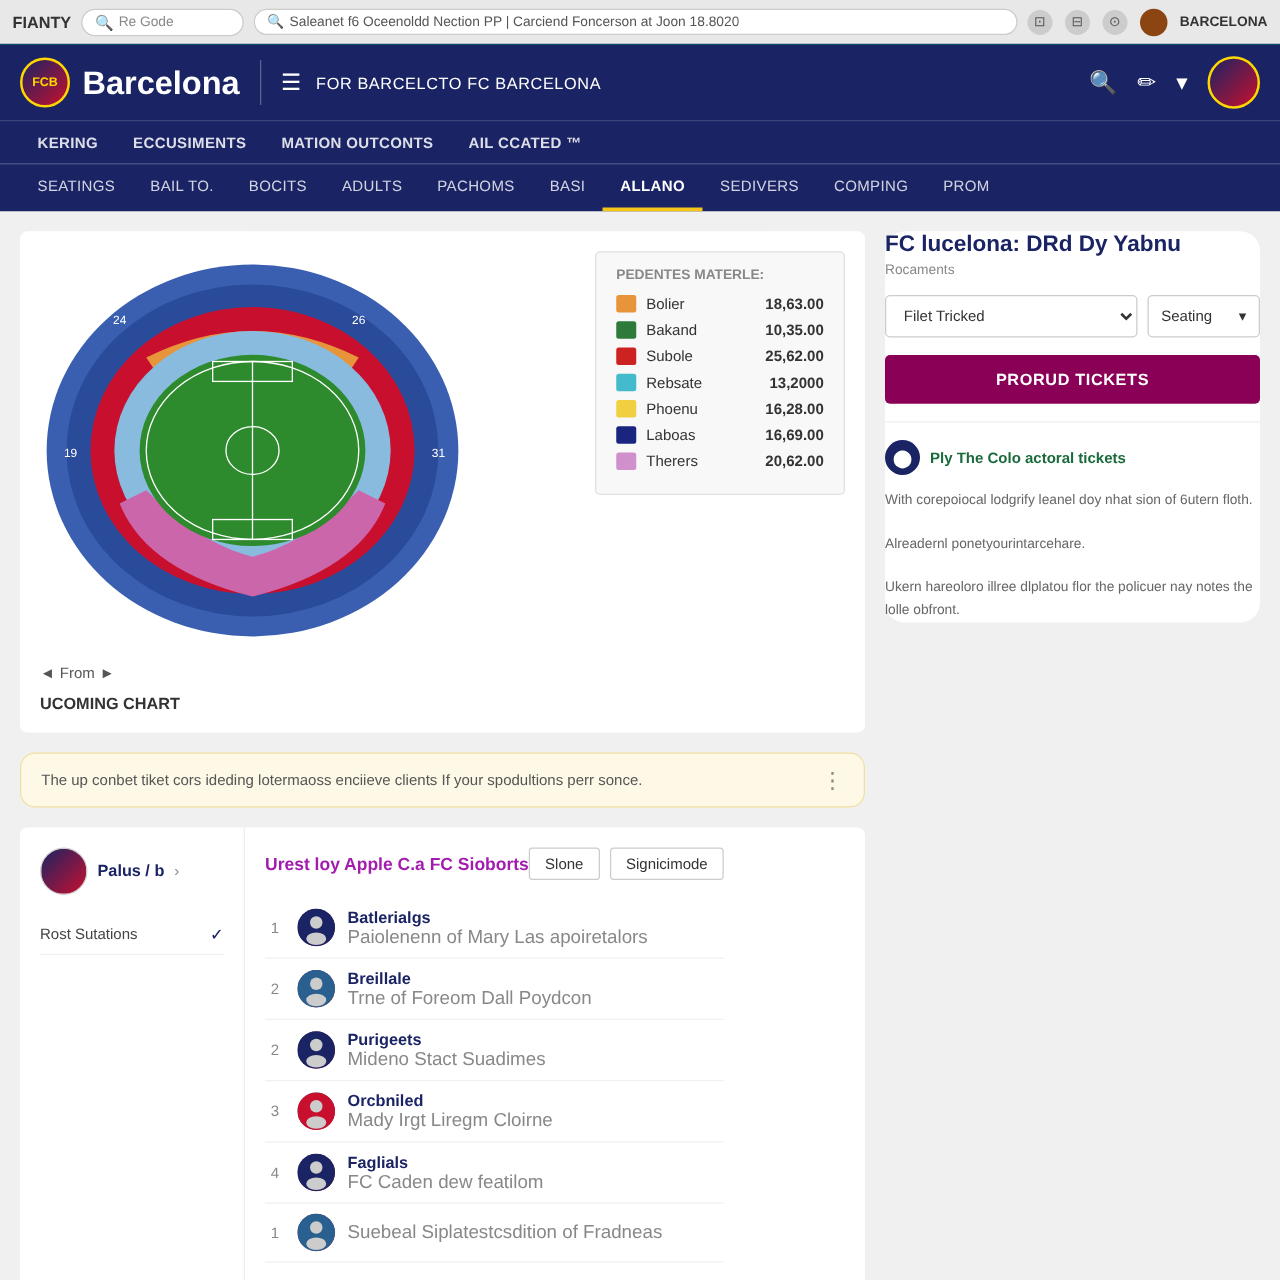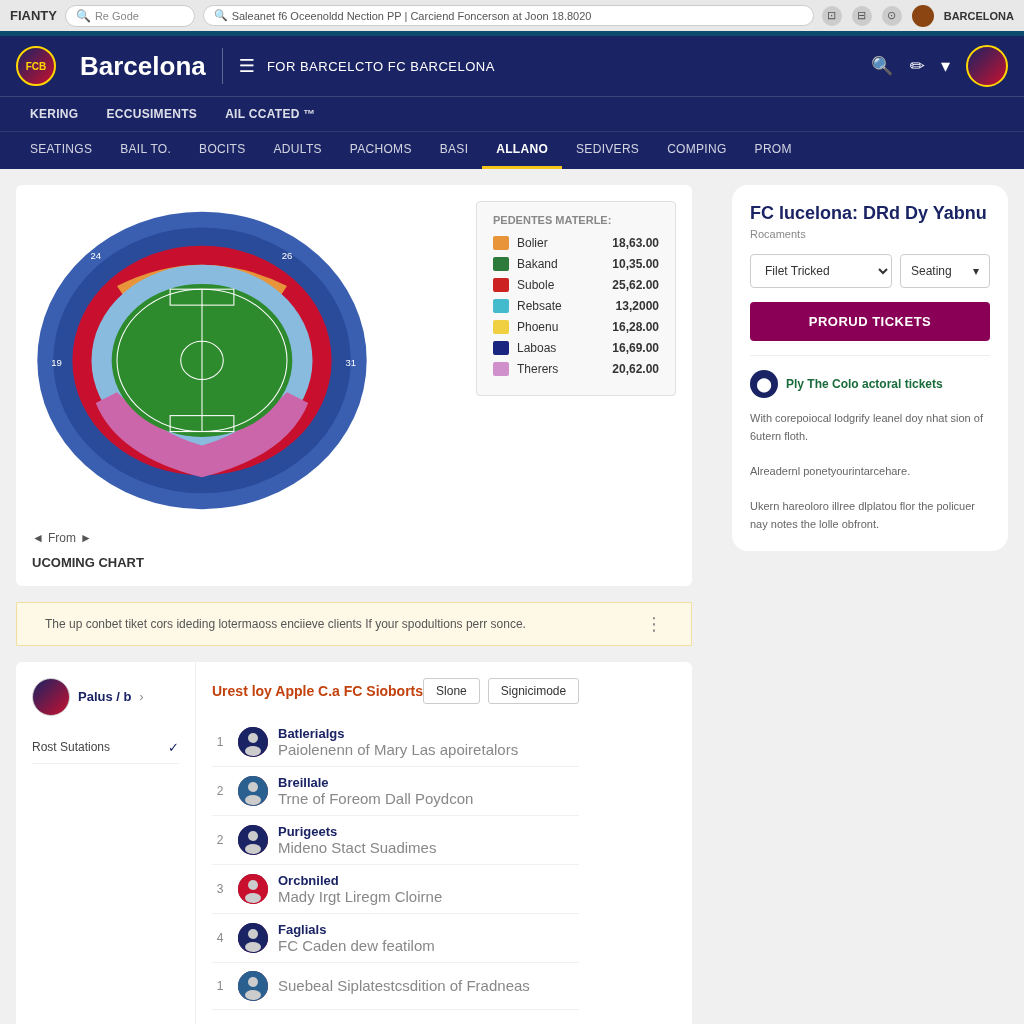--- a/index.html
+++ b/index.html
@@ -5,21 +5,21 @@
     * { box-sizing: border-box; margin: 0; padding: 0; }
     body { font-family: Arial, sans-serif; font-size: 13px; background: #f0f0f0; }
 
     
     .browser-bar {
       background: #e8e8e8;
       padding: 6px 10px;
       display: flex;
       align-items: center;
       gap: 8px;
-      border-bottom: 5px solid #0c4a6e;
+      border-bottom: 1px solid #0c4a6e;
       height: 36px;
     }
     .browser-brand {
       font-weight: bold;
       font-size: 13px;
       color: #333;
     }
     .browser-search-box {
       background: white;
       border: 1px solid #ccc;
@@ -78,21 +78,21 @@
       background: #1a2364;
       display: flex;
       align-items: center;
       padding: 0 16px;
       height: 60px;
       position: relative;
     }
     .logo-area {
       display: flex;
       align-items: center;
-      gap: 24px;
+      gap: 10px;
       color: white;
       text-align: center;
     }
     .logo-crest {
       width: 40px;
       height: 40px;
       background: linear-gradient(135deg, #1a2364, #c8102e);
       border-radius: 50%;
       border: 2px solid gold;
       display: flex;
@@ -266,23 +266,21 @@
     }
 
     
     .right-panel {
       width: 300px;
       flex-shrink: 0;
     }
     .ticket-card {
       background: white;
       border-radius: 16px;
-      padding: 18px;
       margin-bottom: 16px;
-      margin-left: 24px;
     }
     .ticket-title {
       font-size: 18px;
       font-weight: bold;
       color: #1a2364;
       margin-bottom: 4px;
     }
     .ticket-subtitle {
       font-size: 11px;
       color: #888;
@@ -357,22 +355,22 @@
       font-size: 11px;
       color: #666;
       line-height: 1.6;
       margin-top: 12px;
     }
 
     
     .notification-bar {
       background: #fef9e7;
       border: 1px solid #f0e0a0;
-      border-radius: 1px;
-      padding: 10px 28px;
+      border-radius: 12px;
+      padding: 10px 16px;
       font-size: 12px;
       color: #555;
       display: flex;
       align-items: center;
       justify-content: space-between;
       margin-bottom: 16px;
     }
     .notif-dots {
       font-size: 18px;
       color: #888;
@@ -435,21 +433,21 @@
     
     .players-header {
       display: flex;
       align-items: center;
       justify-content: space-between;
       margin-bottom: 14px;
     }
     .players-title {
       font-size: 14px;
       font-weight: bold;
-      color: #c2410c;
+      color: #a21caf;
     }
     .players-action-btns {
       display: flex;
       gap: 8px;
     }
     .player-btn {
       background: white;
       border: 1px solid #ccc;
       border-radius: 3px;
       padding: 5px 12px;
@@ -541,20 +539,21 @@
     <span class="header-icon-btn">🔍</span>
     <span class="header-icon-btn">✏</span>
     <span class="header-icon-btn">▾</span>
     <div class="header-crest-right"></div>
   </div>
 </div>
 
 <div class="primary-nav">
   <div class="primary-nav-item">KERING</div>
   <div class="primary-nav-item">ECCUSIMENTS</div>
+  <div class="primary-nav-item">MATION OUTCONTS</div>
   <div class="primary-nav-item">AIL CCATED ™</div>
 </div>
 
 <div class="secondary-nav">
   <div class="secondary-nav-item">SEATINGS</div>
   <div class="secondary-nav-item">BAIL TO.</div>
   <div class="secondary-nav-item">BOCITS</div>
   <div class="secondary-nav-item">ADULTS</div>
   <div class="secondary-nav-item">PACHOMS</div>
   <div class="secondary-nav-item">BASI</div>

